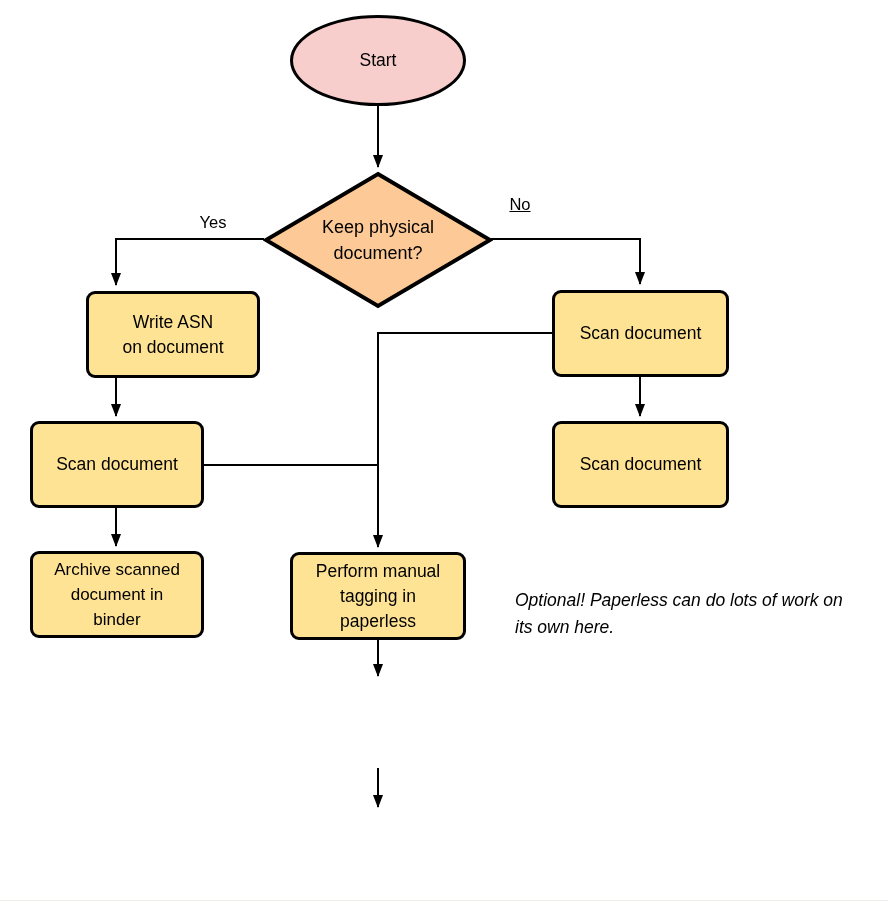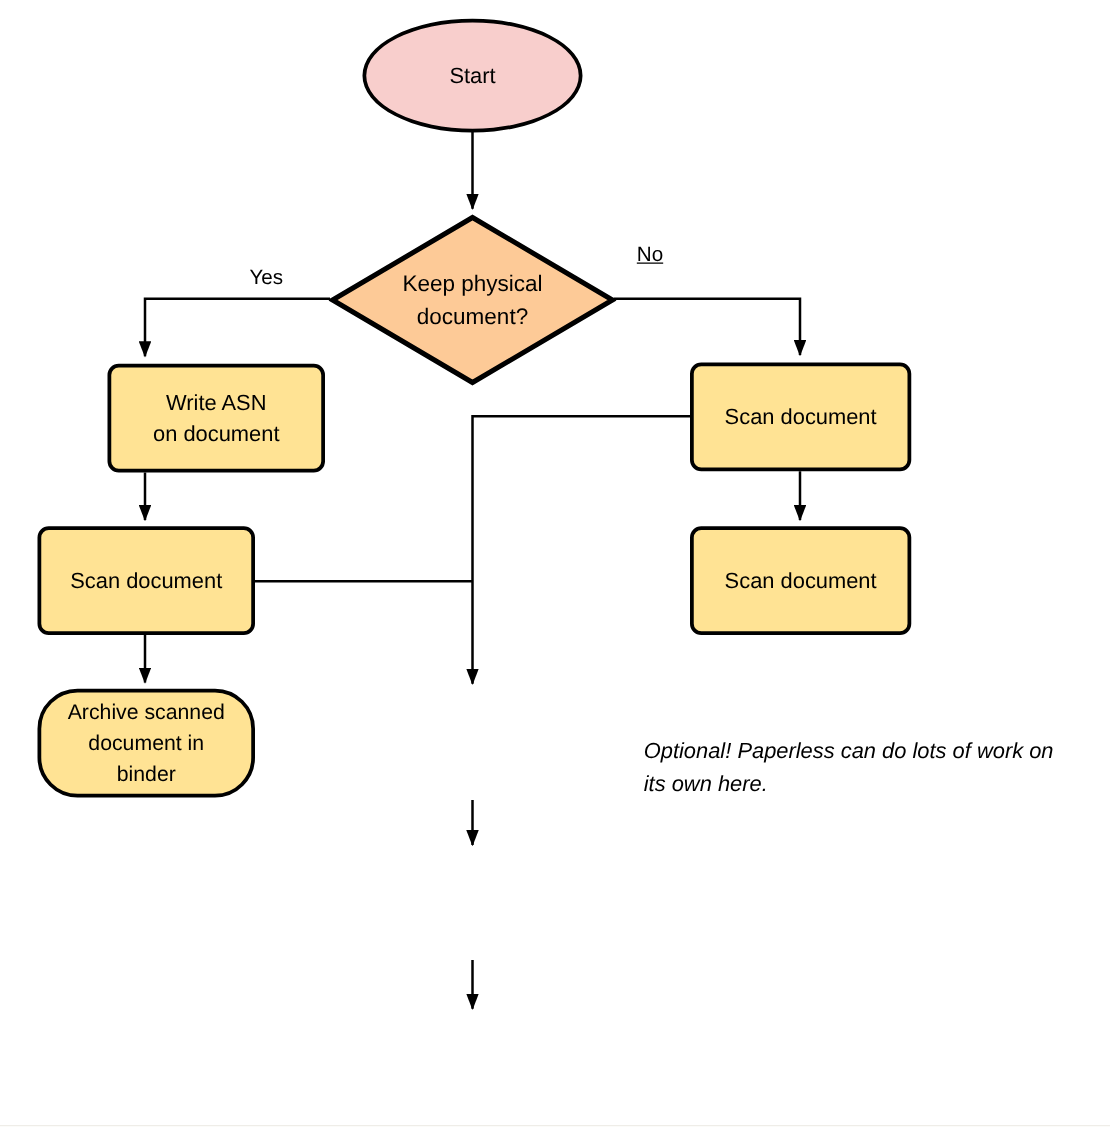--- a/index.html
+++ b/index.html
@@ -93,21 +93,21 @@
     position: absolute;
     left: 0; top: 900px;
     width: 888px; height: 1px;
     background: #efede8;
   }
 
   
   .node-start        { left: 290px; top:  15px; width: 176px; height: 91px; }
   .node-write-asn    { left:  44px; top: 291px; width: 174px; height: 87px; margin-left: 42px; }
   .node-scan-left    { left:  30px; top: 421px; width: 174px; height: 87px; }
-  .node-archive      { left:  30px; top: 551px; width: 174px; height: 87px; font-size: 17px; border-radius: 32px; }
+  .node-archive      { left:  30px; top: 551px; width: 174px; height: 87px; font-size: 17px; }
   .node-scan-right   { left: 552px; top: 290px; width: 177px; height: 87px; }
   .node-trash        { left: 552px; top: 421px; width: 177px; height: 87px; }
   .node-tagging      { left: 290px; top: 552px; width: 176px; height: 88px; }
   .node-remove-inbox { left: 292px; top: 681px; width: 176px; height: 87px; }
   .node-end          { left: 290px; top: 812px; width: 177px; height: 85px; }
 
   .edge-label-yes { left: 189px; top: 213px; width: 48px; }
   .edge-label-no  { left: 500px; top: 195px; width: 40px; text-decoration: underline; }
 </style>
 </head>
@@ -166,20 +166,25 @@
   </div>
 
   <div class="node process node-scan-right">
     <span>Scan document</span>
   </div>
 
   <div class="node process node-trash">
     <span>Scan document</span>
   </div>
 
+  <div class="node process node-tagging">
+    <span>Perform manual
+tagging in
+paperless</span>
+  </div>
 
 
   <div class="annotation">Optional! Paperless can do lots of work on
 its own here.</div>
 
 
   <div class="bottom-hairline"></div>
 </div>
 
 </body></html>

